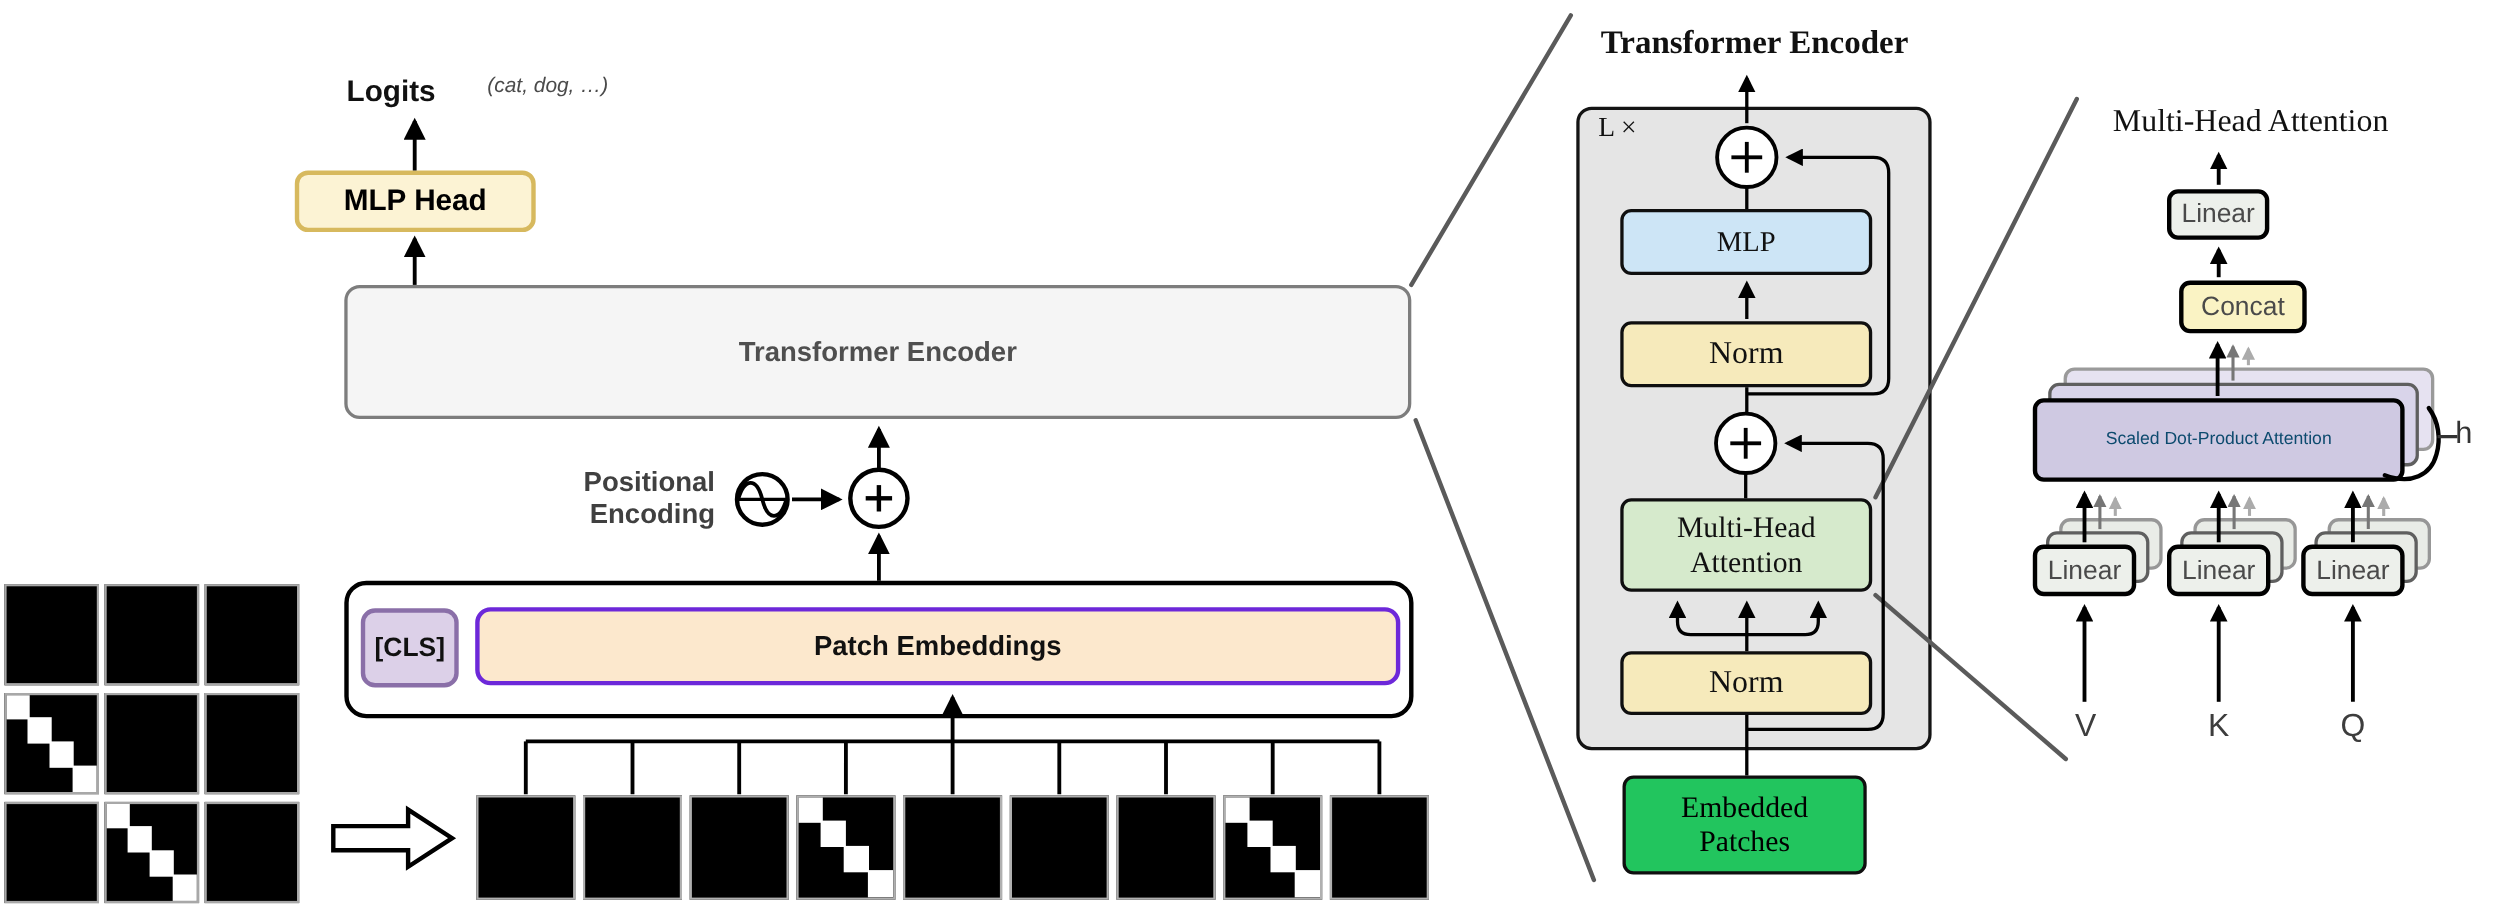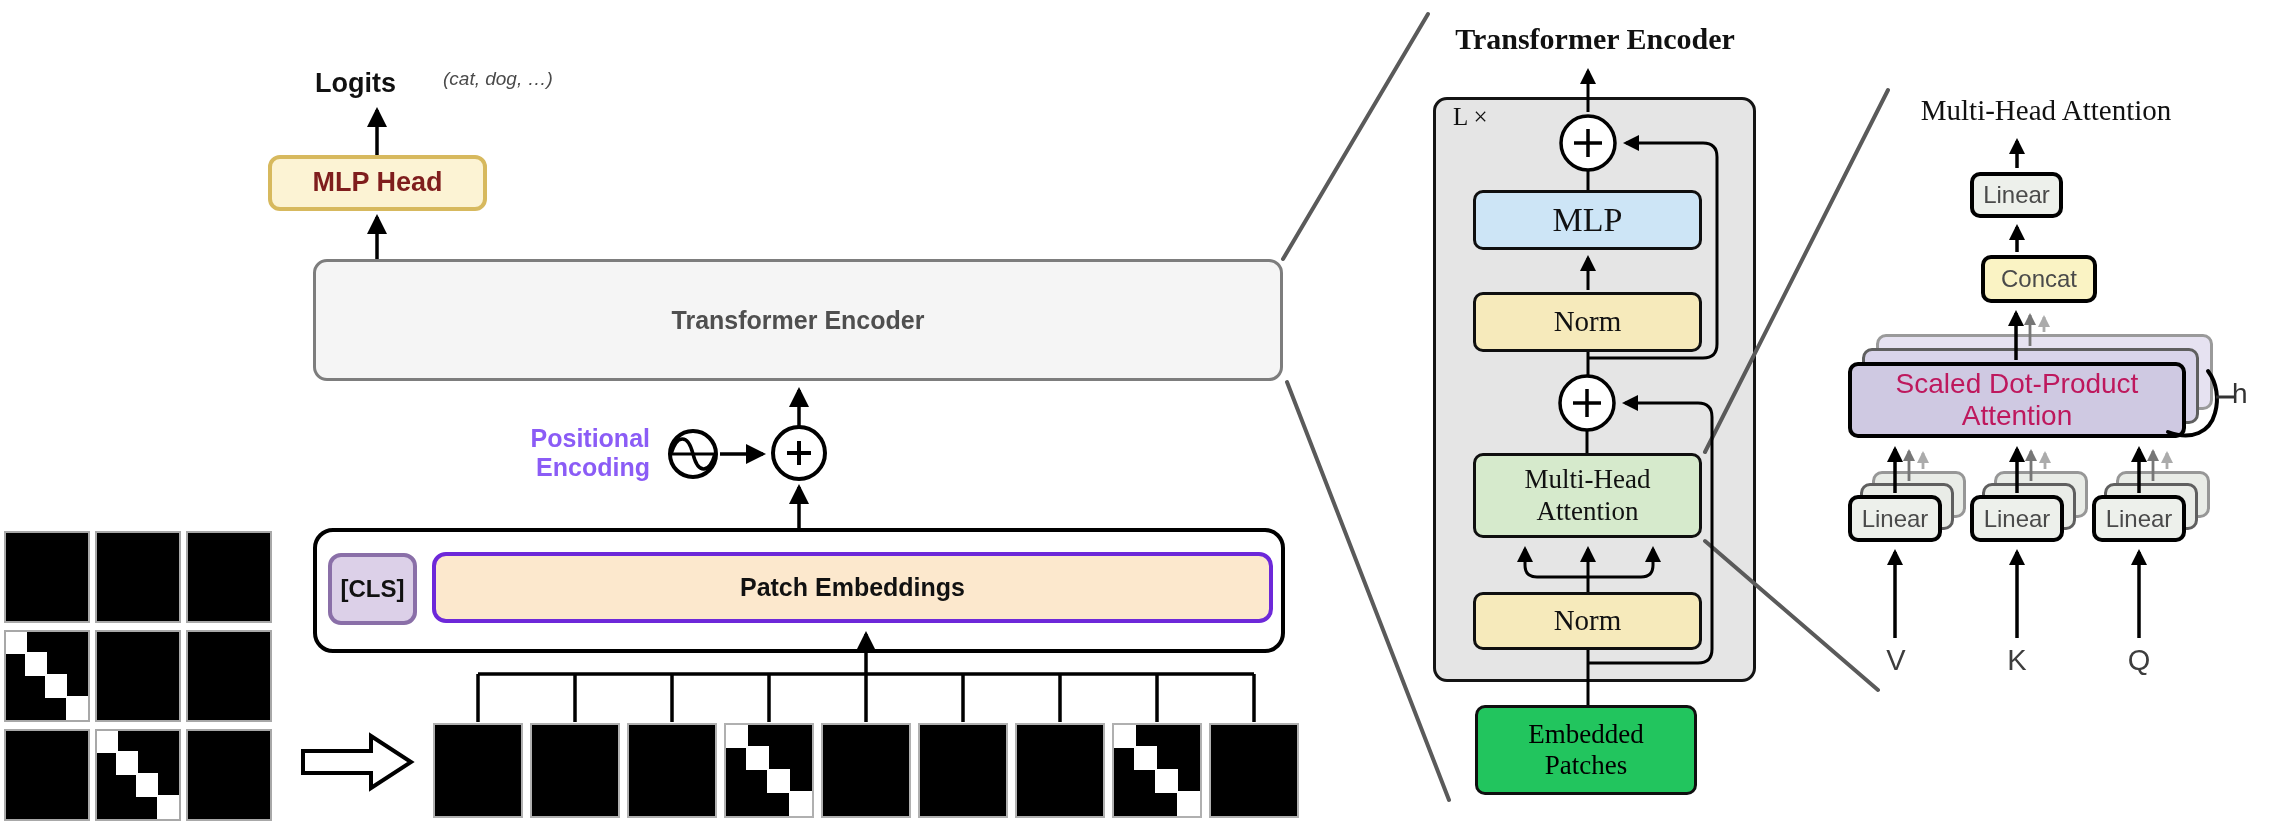--- a/index.html
+++ b/index.html
@@ -7,25 +7,25 @@
           font-family:"Liberation Sans",sans-serif;overflow:hidden;}
   .abs{position:absolute;box-sizing:border-box;}
   .box{position:absolute;box-sizing:border-box;display:flex;align-items:center;
        justify-content:center;text-align:center;line-height:1.15;}
   .serif{font-family:"Liberation Serif","DejaVu Serif",serif;}
 
   
   .logits{left:315px;top:68px;width:120px;font-size:27px;font-weight:700;color:#111;text-align:left;}
   .classes{left:443px;top:68px;width:220px;font-size:19px;font-style:italic;color:#4a4a4a;}
   .mlp-head{left:268px;top:155px;width:219px;height:56px;background:#fcf3d4;
-            border:4px solid #d7b95e;border-radius:12px;font-size:27px;font-weight:700;color:#7f1d1d;}
+            border:4px solid #d7b95e;border-radius:12px;font-size:27px;font-weight:700;color:#000000;}
   .te-box{left:313px;top:259px;width:970px;height:122px;background:#f5f5f5;
           border:3px solid #7d7d7d;border-radius:14px;font-size:25px;font-weight:700;color:#4f4f4f;}
   .pos-enc{left:440px;top:424px;width:210px;text-align:right;font-size:25px;
-           font-weight:700;color:#8b5cf6;line-height:29px;}
+           font-weight:700;color:#404040;line-height:29px;}
   .pcontainer{left:313px;top:528px;width:972px;height:125px;background:#fff;
               border:4px solid #000;border-radius:20px;}
   .cls-box{left:328px;top:553px;width:89px;height:72px;background:#dcd0e8;
            border:4px solid #8a6fa8;border-radius:13px;font-size:24px;font-weight:700;color:#111;}
   .pe-box{left:432px;top:552px;width:841px;height:71px;background:#fce8cd;
           border:4px solid #6d28d9;border-radius:14px;font-size:25px;font-weight:700;color:#111;}
 
   
   .grid3{position:absolute;left:4px;top:531px;display:grid;
          grid-template-columns:repeat(3,86px);grid-auto-rows:92px;column-gap:5px;row-gap:7px;}
@@ -35,38 +35,38 @@
   .prow  .pcell{width:90px;height:95px;}
   .dq{position:absolute;width:27%;height:27%;background:#fff;}
   .dq0{left:-2%;top:-2%;} .dq1{left:23%;top:23%;} .dq2{left:48%;top:48%;} .dq3{left:73%;top:73%;}
 
   
   .ed-title{left:1420px;top:22px;width:350px;text-align:center;font-size:30px;font-weight:700;color:#111;}
   .ed-panel{left:1433px;top:97px;width:323px;height:585px;background:#e5e5e5;
             border:3px solid #141414;border-radius:14px;}
   .lx{left:1453px;top:103px;font-size:25px;color:#111;}
   .ed-box{border:3px solid #0f0f0f;border-radius:10px;color:#111;}
-  .ed-mlp{left:1473px;top:190px;width:229px;height:60px;background:#cde5f6;font-size:34px;}
+  .ed-mlp{left:1473px;top:190px;width:229px;height:60px;background:#cde5f6;font-size:26px;}
   .ed-norm1{left:1473px;top:292px;width:229px;height:60px;background:#f6eabb;font-size:29px;}
   .ed-mha{left:1473px;top:453px;width:229px;height:85px;background:#d6eacc;font-size:27px;padding:0 28px;}
   .ed-norm2{left:1473px;top:592px;width:229px;height:58px;background:#f6eabb;font-size:29px;}
   .ed-ep{left:1475px;top:705px;width:222px;height:90px;background:#22c55e;font-size:27px;
          border-radius:10px;border:3px solid #0f0f0f;padding:0 30px;}
 
   
   .mh-title{left:1880px;top:94px;width:332px;text-align:center;font-size:29px;color:#111;}
   .mh-box{border:4px solid #000;border-radius:10px;color:#4a4a4a;}
   .mh-linear-out{left:1970px;top:172px;width:93px;height:46px;background:#edf0eb;font-size:24px;}
   .mh-concat{left:1957px;top:255px;width:116px;height:48px;background:#faf3c4;font-size:24px;margin-left:24px;}
   .sdpa-e2{left:1876px;top:334px;width:337px;height:76px;background:#e6e2f1;
            border:3px solid #9a9a9a;border-radius:10px;}
   .sdpa-e1{left:1862px;top:348px;width:337px;height:76px;background:#d9d4ea;
            border:3px solid #5f5f5f;border-radius:10px;}
   .sdpa{left:1848px;top:362px;width:338px;height:76px;background:#cfc9e2;
-        border:4px solid #000;border-radius:10px;font-size:28px;color:#be185d;padding:0 30px;}
+        border:4px solid #000;border-radius:10px;font-size:16px;color:#0c4a6e;padding:0 30px;}
   .h-label{left:2232px;top:378px;font-size:28px;color:#333;}
   .lin-e{position:absolute;width:94px;height:47px;background:#e9ece7;border-radius:10px;box-sizing:border-box;}
   .lin-e2{border:3px solid #979797;}
   .lin-e1{border:3px solid #5f5f5f;}
   .lin-main{position:absolute;width:94px;height:47px;background:#edf0eb;border:4px solid #000;
             border-radius:10px;box-sizing:border-box;display:flex;align-items:center;
             justify-content:center;font-size:24px;color:#4a4a4a;}
   .vkq{position:absolute;width:80px;text-align:center;top:644px;font-size:29px;color:#3d3d3d;}
 
   svg.layer{position:absolute;left:0;top:0;pointer-events:none;}

